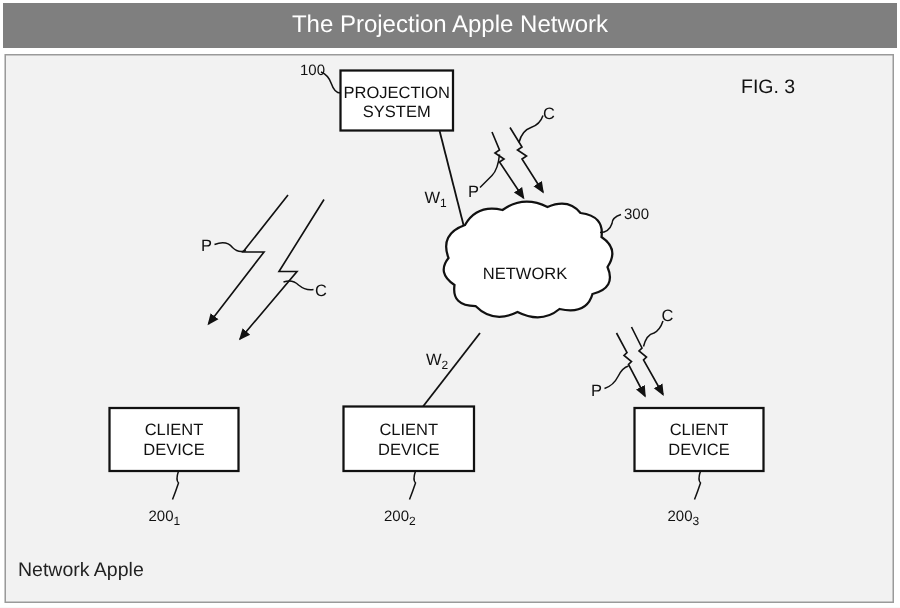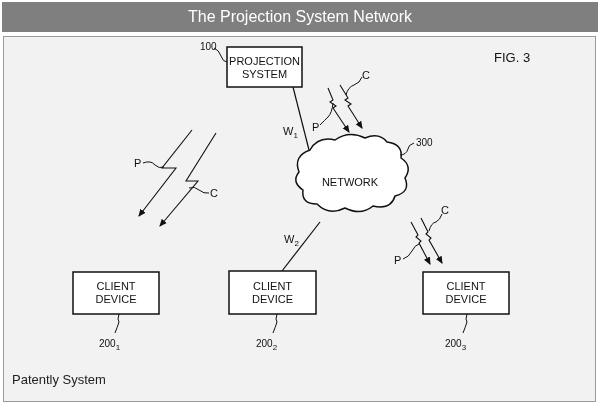--- a/index.html
+++ b/index.html
@@ -6,21 +6,21 @@
   body { width: 600px; height: 405px; background: #ffffff; position: relative; overflow: hidden; font-family: "Liberation Sans", sans-serif; }
   .title-bar { position: absolute; left: 2px; top: 2px; width: 596px; height: 30px; background: #7f7f7f; color: #ffffff; text-align: center; line-height: 30px; font-size: 16px; }
   .panel { position: absolute; left: 3px; top: 36px; width: 591px; height: 364px; background: #f2f2f2; border: 1px solid #9a9a9a; }
   svg { position: absolute; left: 0; top: 0; }
   .lbl { font-family: "Liberation Sans", sans-serif; fill: #111; }
   .footer { position: absolute; left: 12px; top: 372px; font-size: 13px; color: #222; }
 </style>
 </head>
 <body>
 
-<div class="title-bar"><span>The Projection System Network</span></div>
+<div class="title-bar"><span>The Projection Apple Network</span></div>
 <div class="panel"></div>
 
 <svg width="600" height="405" viewBox="0 0 600 405">
   <defs>
     <marker id="arr" markerWidth="8" markerHeight="8" refX="6" refY="4" orient="auto">
       <path d="M0,1 L7,4 L0,7 Z" fill="#111"></path>
     </marker>
   </defs>
 
   <text class="lbl" x="494" y="62" font-size="13">FIG. 3</text>
@@ -91,13 +91,13 @@
 
   <g>
     <rect x="423" y="272" width="86" height="42" fill="#fff" stroke="#111" stroke-width="1.5"></rect>
     <text class="lbl" x="466" y="290" font-size="11" text-anchor="middle">CLIENT</text>
     <text class="lbl" x="466" y="303" font-size="11" text-anchor="middle">DEVICE</text>
   </g>
   <path d="M467,314 q-2,6 0,8 q-2,6 -4,11" fill="none" stroke="#111" stroke-width="1"></path>
   <text class="lbl" x="445" y="347" font-size="10"><tspan>200</tspan><tspan font-size="8" dy="3">3</tspan></text>
 </svg>
 
-<div class="footer">Patently System</div>
+<div class="footer">Network Apple</div>
 
 </body></html>

